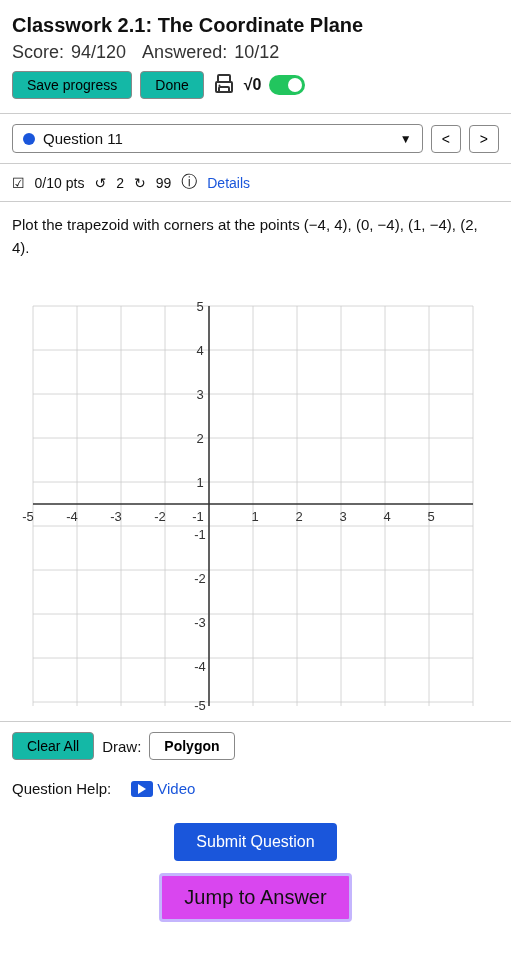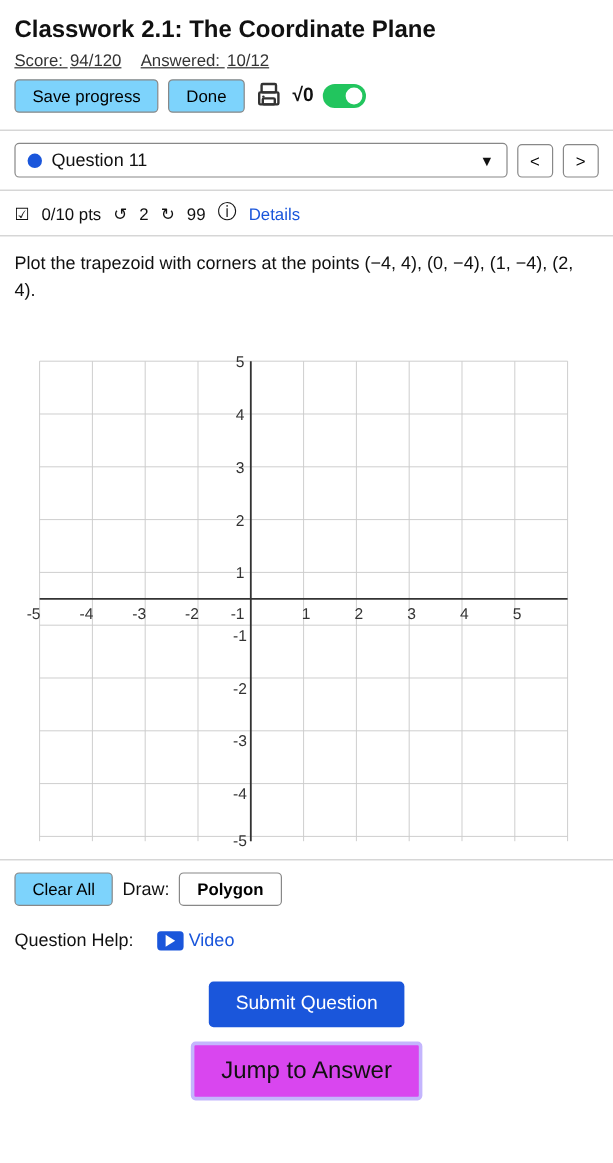--- a/index.html
+++ b/index.html
@@ -18,34 +18,33 @@
     .title {
       font-size: 20px;
       font-weight: bold;
       line-height: 1.3;
       margin-bottom: 4px;
     }
     .score-row {
       display: flex;
       align-items: center;
       gap: 16px;
-      font-size: 14px;
+      font-size: 18px;
       color: #333;
       margin-bottom: 8px;
-      text-decoration: underline;
     }
     .btn-row {
       display: flex;
       align-items: center;
       gap: 8px;
       margin-bottom: 8px;
     }
     .btn {
       border: 1px solid #888;
-      background: #7dd3fc;
+      background: #14b8a6;
       border-radius: 4px;
       padding: 5px 14px;
       font-size: 14px;
       cursor: pointer;
     }
     .print-icon {
       display: inline-flex;
       align-items: center;
       font-size: 18px;
       color: #333;

